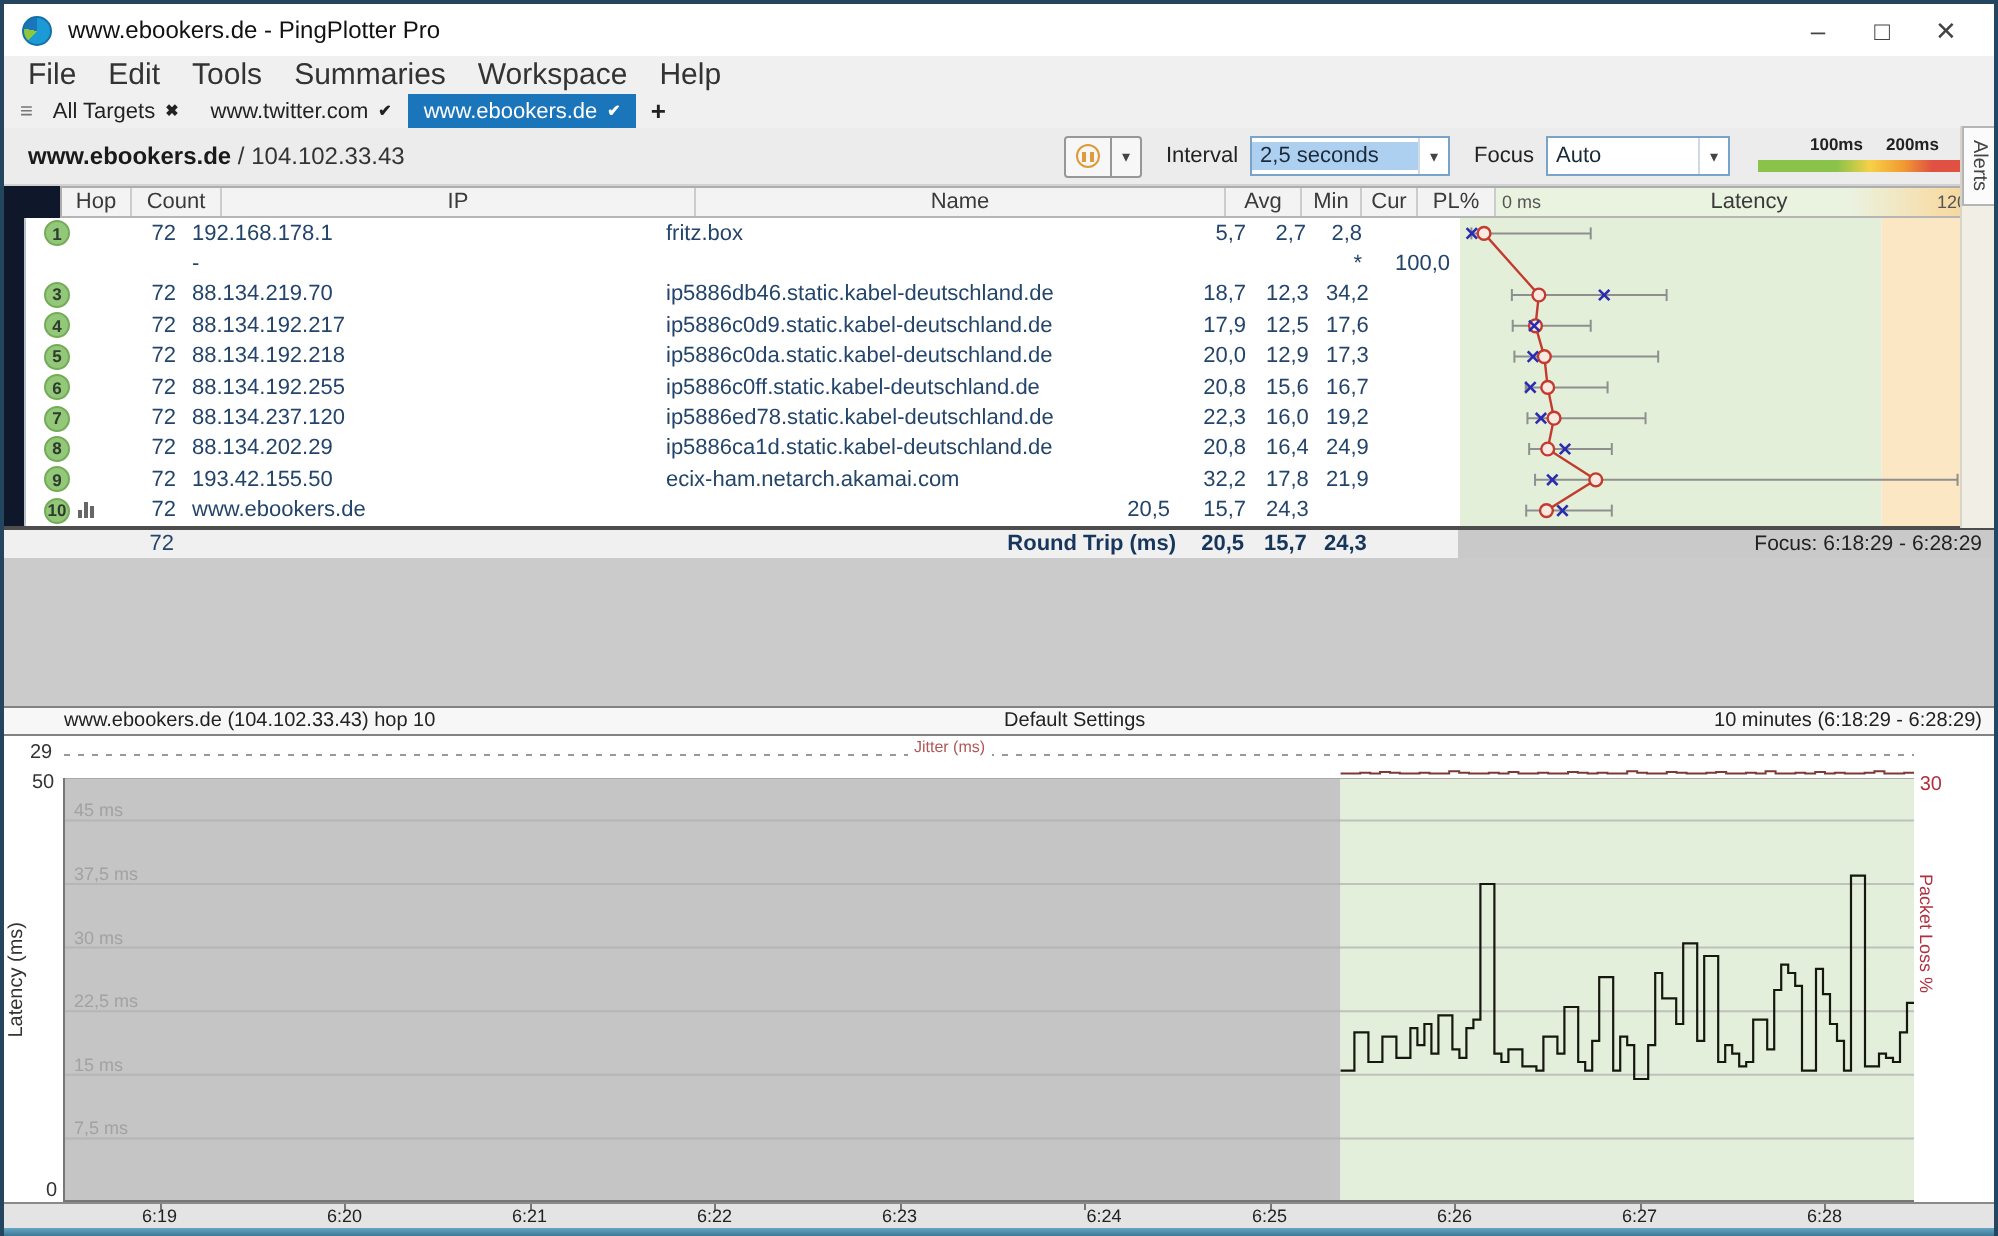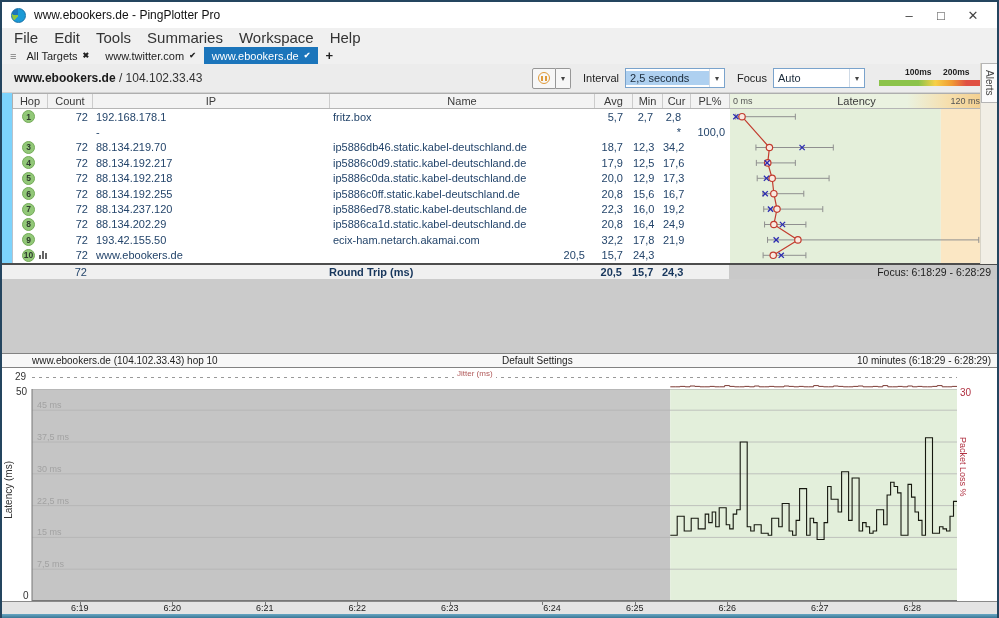--- a/index.html
+++ b/index.html
@@ -1,17 +1,17 @@
 <!DOCTYPE html>
 <html><head>
 <meta charset="utf-8">
 <style>
   html,body{margin:0;padding:0;background:#9aa7b0;font-family:"Liberation Sans",sans-serif;}
   *{box-sizing:border-box;}
-  #win{width:999px;height:618px;border:2px solid #24455f;border-bottom:none;background:#7dd3fc;
+  #win{width:999px;height:618px;border:2px solid #24455f;border-bottom:none;background:#0f172a;
        display:flex;flex-direction:column;position:relative;overflow:hidden;}
   
   .titlebar{height:26px;background:#fff;display:flex;align-items:center;flex:0 0 auto;}
   .appicon{width:15px;height:15px;border-radius:50%;margin-left:9px;
            background:conic-gradient(#1b9ad6 0 62%,#8dc63f 62% 78%,#1b75bb 78% 100%);
            border:1px solid #1570a8;}
   .apptitle{font-size:12px;color:#111;margin-left:8px;}
   .spacer{flex:1;}
   .winbtn{width:32px;text-align:center;font-size:13px;color:#444;cursor:default;}
   .winbtn.close{margin-right:8px;}
@@ -47,21 +47,21 @@
   .legend .l1{left:26px;} .legend .l2{left:64px;}
   .legend .bar{position:absolute;left:0;right:0;bottom:3px;height:6px;
     background:linear-gradient(90deg,#8bc34a 0%,#8bc34a 38%,#f7d047 54%,#f09a32 70%,#e05043 84%,#e05043 100%);}
   
   .alertsstrip{position:absolute;right:0;top:61px;width:17px;height:201px;background:#f1eee5;
                border-left:1px solid #d8d4c8;z-index:5;}
   .alertstab{height:40px;background:#fbfbfb;border:1px solid #b5b5b5;border-right:none;
              display:flex;align-items:center;justify-content:center;}
   .alertstab span{writing-mode:vertical-rl;font-size:10px;color:#444;}
   
-  .thead{height:16px;margin-left:10px;width:970px;display:grid;flex:0 0 auto;
+  .thead{height:16px;margin-left:28px;width:970px;display:grid;flex:0 0 auto;
          grid-template-columns:35px 45px 237px 265px 38px 30px 28px 39px 253px;
          background:#f3f3f3;border:1px solid #aeaeae;border-bottom:1px solid #b5b5b5;}
   .thc{font-size:11px;color:#3a3a3a;text-align:center;line-height:14px;border-right:1px solid #cccccc;overflow:hidden;}
   .thc.graphhead{border-right:none;display:flex;align-items:center;position:relative;
     background:linear-gradient(90deg,#eaf2e0 0%,#eaf2e0 70%,#f6dfae 86%,#f3cf8f 100%);}
   .thc.graphhead .gl{position:absolute;left:3px;font-size:9px;color:#555;}
   .thc.graphhead .gc{width:100%;text-align:center;font-size:11px;color:#3a3a3a;}
   .thc.graphhead .gr{position:absolute;right:3px;font-size:9px;color:#555;}
   .trows{height:154px;margin-left:10px;width:970px;position:relative;flex:0 0 auto;
          border-left:1px solid #b9c2cc;border-right:1px solid #b9b9b9;background:#fff;}
@@ -76,21 +76,21 @@
   .c-count{text-align:right;padding-right:5px;}
   .c-ip,.c-name{text-align:left;padding-left:3px;}
   .c-num{text-align:right;padding-right:10px;}
   .c-pl{text-align:right;padding-right:5px;}
   .hop-svg{position:absolute;left:717px;top:0;width:253px;height:154px;}
   
   .rtrow{height:16px;display:grid;flex:0 0 auto;
     grid-template-columns:10px 35px 45px 237px 265px 38px 30px 28px 39px 272px;
     background:#f0f0f0;border-top:2px solid #4d4d4d;align-items:center;}
   .rt-count{font-size:11px;color:#24456b;text-align:right;padding-right:5px;}
-  .rt-label{font-size:11px;font-weight:bold;color:#17365c;padding-right:6px;}
+  .rt-label{font-size:11px;font-weight:bold;color:#17365c;text-align:right;padding-right:6px;}
   .rt-num{font-size:11px;font-weight:bold;color:#17365c;text-align:right;padding-right:10px;}
   .rt-focus{background:#c9c9c9;height:100%;display:flex;align-items:center;justify-content:flex-end;
             padding-right:10px;font-size:10.5px;color:#222;}
   .grayfill{flex:1;background:#cbcbcb;}
   
   .lp-head{height:15px;background:#f7f7f7;border-top:1px solid #828282;border-bottom:1px solid #828282;
            display:flex;align-items:center;font-size:10px;color:#222;flex:0 0 auto;}
   .lp-head .lh-l{margin-left:30px;}
   .lp-head .lh-c{flex:1;text-align:center;}
   .lp-head .lh-r{margin-right:6px;}

